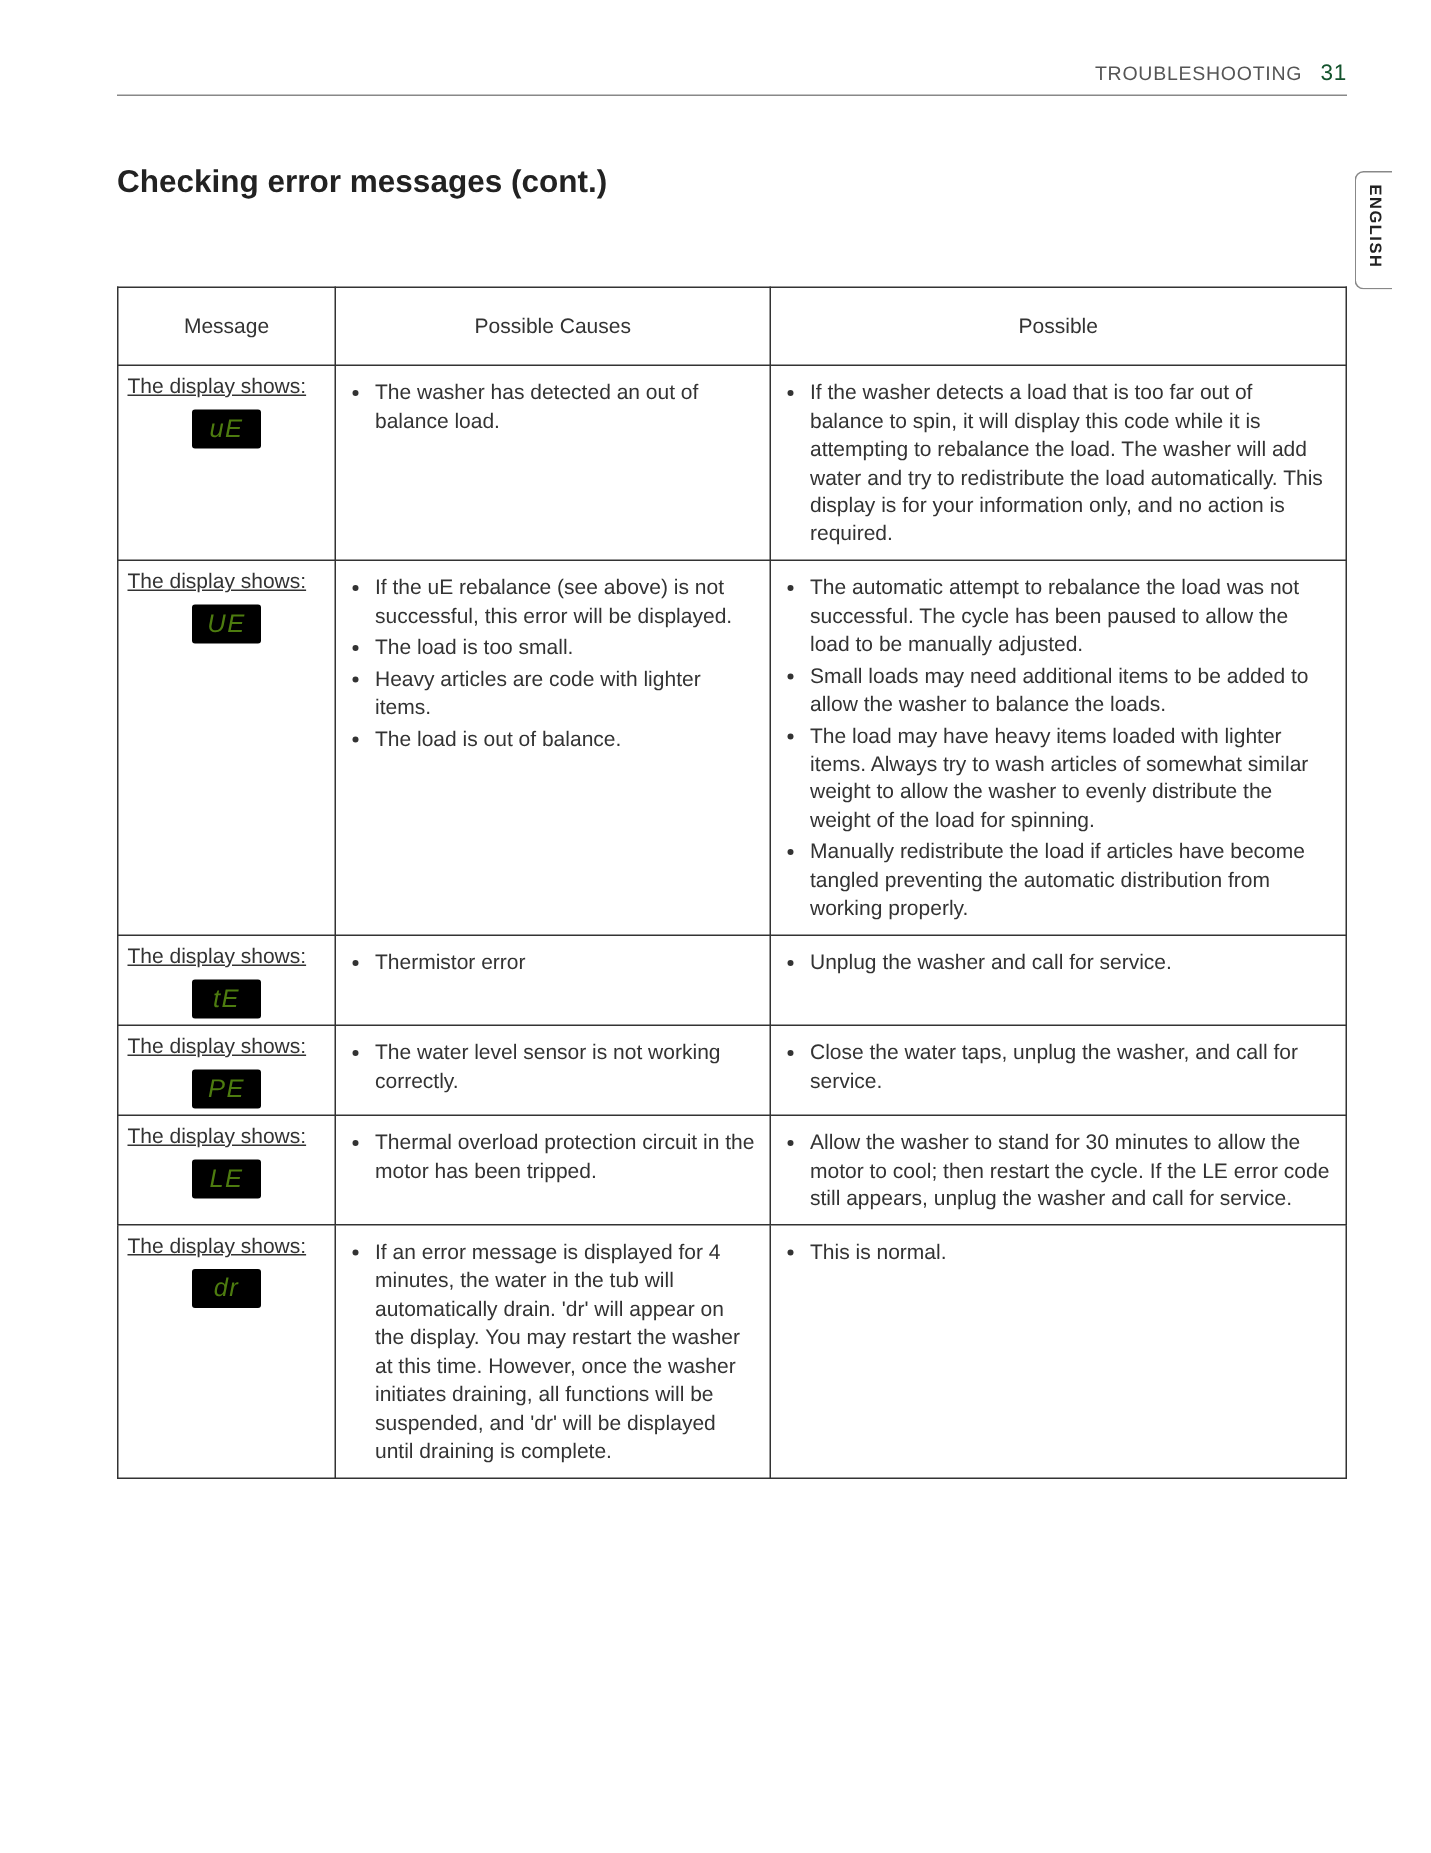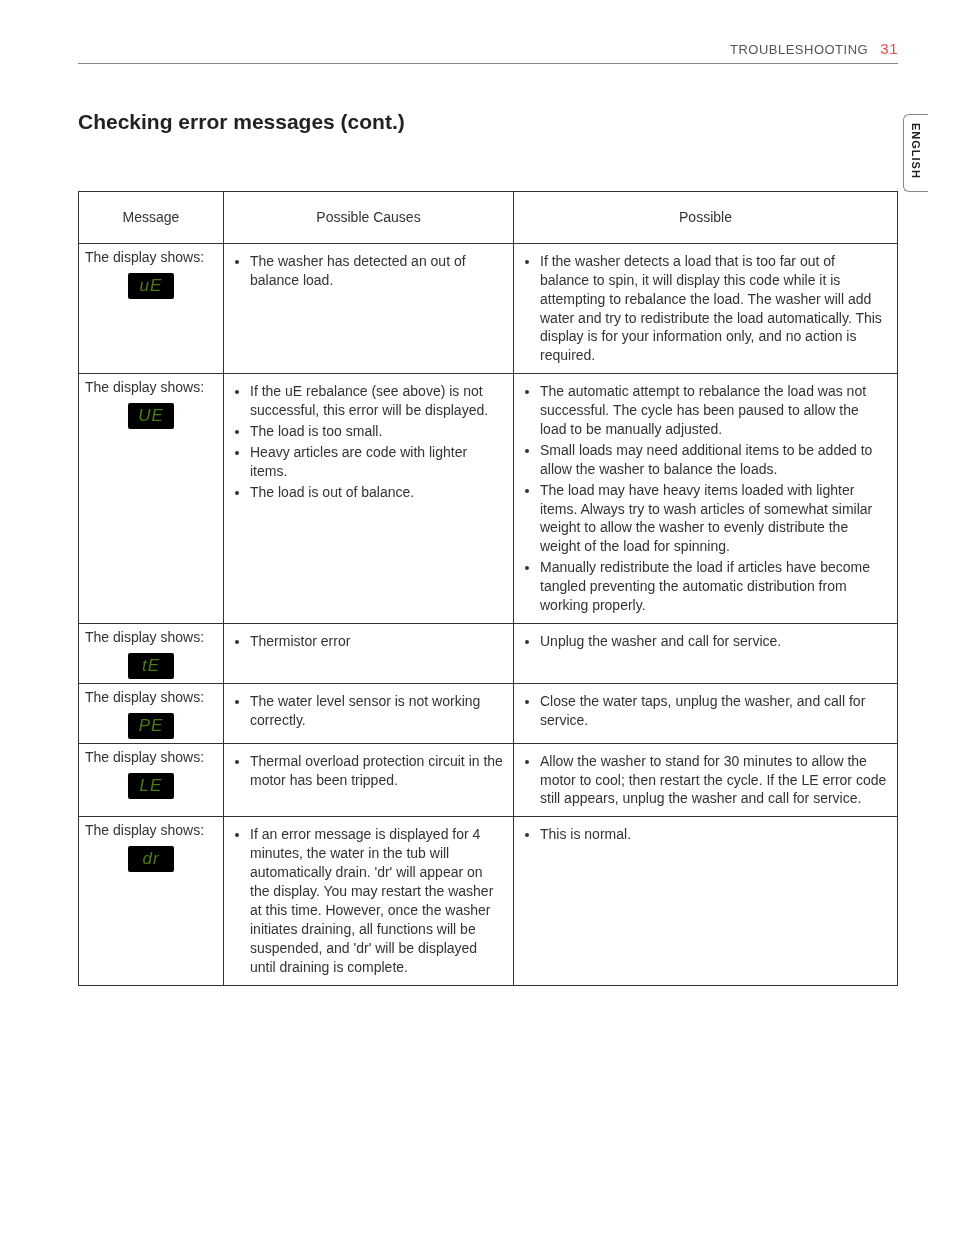--- a/index.html
+++ b/index.html
@@ -25,21 +25,21 @@
     border-bottom: 1px solid #888;
     padding-bottom: 6px;
     margin-bottom: 46px;
   }
   .running-header .section-name {
     text-transform: uppercase;
     margin-right: 8px;
     margin-left: 38px;
   }
   .running-header .page-num {
-    color: #ef4444;
+    color: #14532d;
     font-size: 15px;
   }
   h1.title {
     font-size: 21px;
     font-weight: bold;
     color: #222;
     margin: 0 0 57px 0;
   }
   .language-tab {
     position: absolute;
@@ -79,20 +79,21 @@
   table.error-table td {
     border: 1px solid #333;
     vertical-align: top;
     padding: 4px 6px;
   }
   col.c-msg { width: 145px; }
   col.c-cause { width: 290px; }
   col.c-sol { }
   .msg-cell .intro {
     margin-bottom: 6px;
+    text-decoration: underline;
   }
   .code-box {
     display: block;
     margin: 2px auto 0 auto;
     width: 46px;
     height: 26px;
     background: #000;
     color: #4d7c0f;
     text-align: center;
     line-height: 26px;

